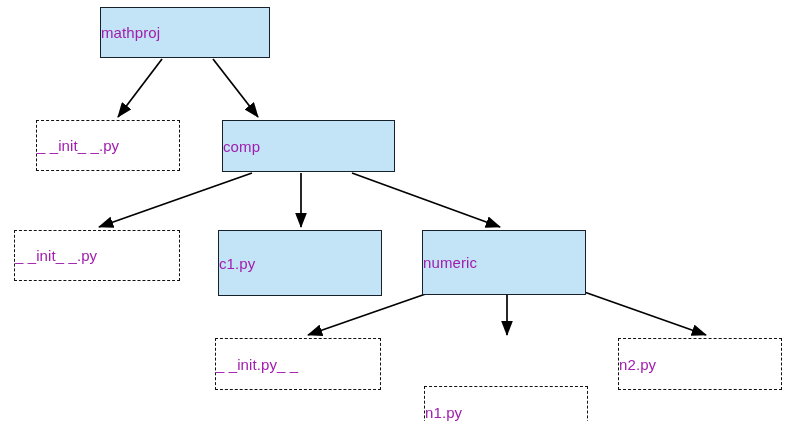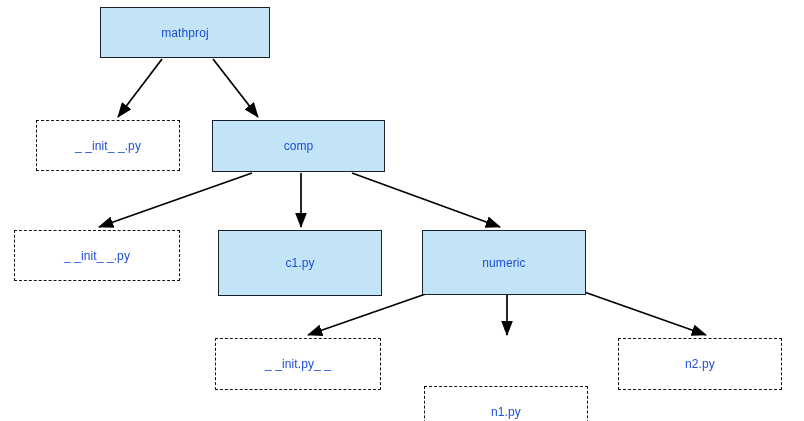--- a/index.html
+++ b/index.html
@@ -27,24 +27,24 @@
     top: 0;
     width: 804px;
     height: 421px;
     pointer-events: none;
   }
   .node {
     position: absolute;
     box-sizing: border-box;
     display: flex;
     align-items: center;
-    justify-content: center;
-    font-size: 12px;
+    justify-content: flex-start;
+    font-size: 15px;
     line-height: 1;
-    color: #1d4ed8;
+    color: #a21caf;
     letter-spacing: 0.1px;
     white-space: pre;
   }
   .node.package {
     background: #c2e4f6;
     border: 1.6px solid #16212b;
   }
   .node.module {
     background: #ffffff;
     border: 1.7px dashed #111111;
@@ -78,21 +78,21 @@
   </svg>
 
   <div class="node package" id="node-mathproj" style="left: 100px; top: 7px; width: 170px; height: 51px;">
     <span class="node-label">mathproj</span>
   </div>
 
   <div class="node module" id="node-init_root" style="left: 36px; top: 120px; width: 144px; height: 51px;">
     <span class="node-label">_ _init_ _.py</span>
   </div>
 
-  <div class="node package" id="node-comp" style="left: 212px; top: 120px; width: 173px; height: 52px;">
+  <div class="node package" id="node-comp" style="left: 222px; top: 120px; width: 173px; height: 52px;">
     <span class="node-label">comp</span>
   </div>
 
   <div class="node module" id="node-init_comp" style="left: 14px; top: 230px; width: 166px; height: 51px;">
     <span class="node-label">_ _init_ _.py</span>
   </div>
 
   <div class="node package" id="node-c1" style="left: 218px; top: 230px; width: 164px; height: 66px;">
     <span class="node-label">c1.py</span>
   </div>

